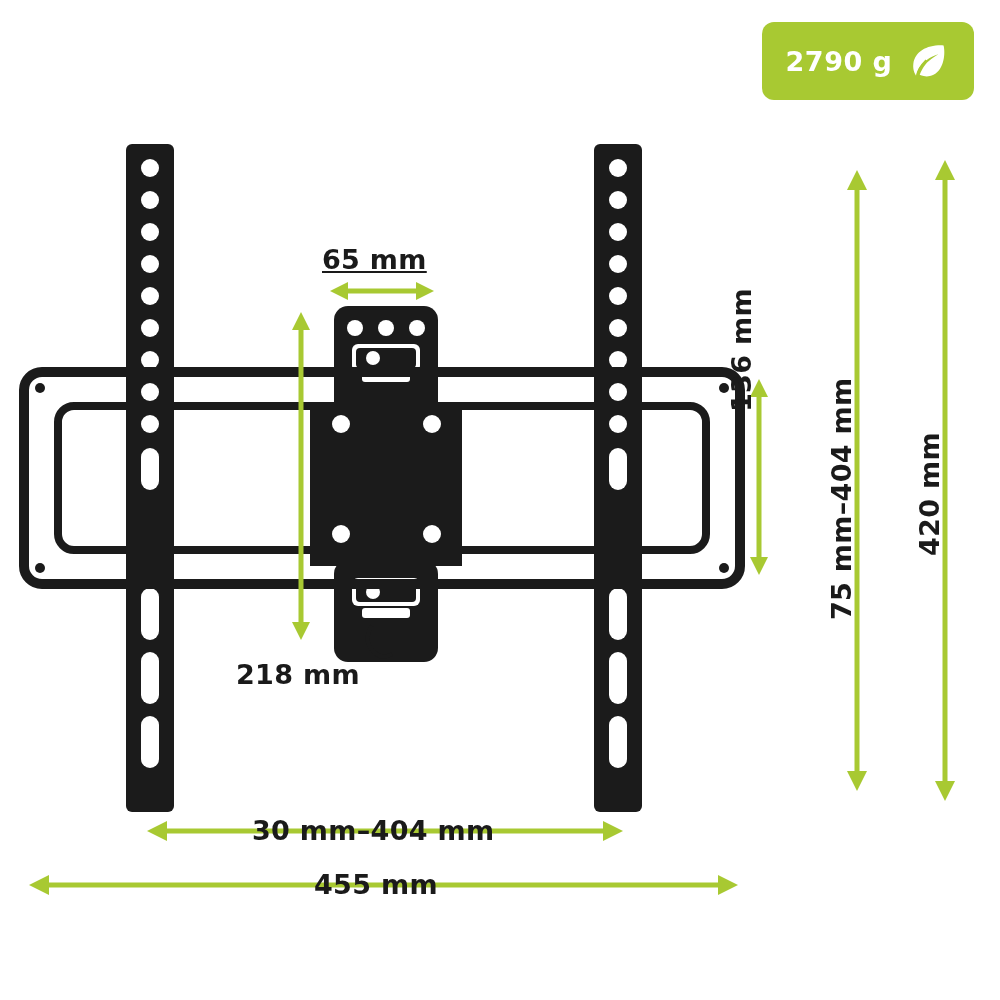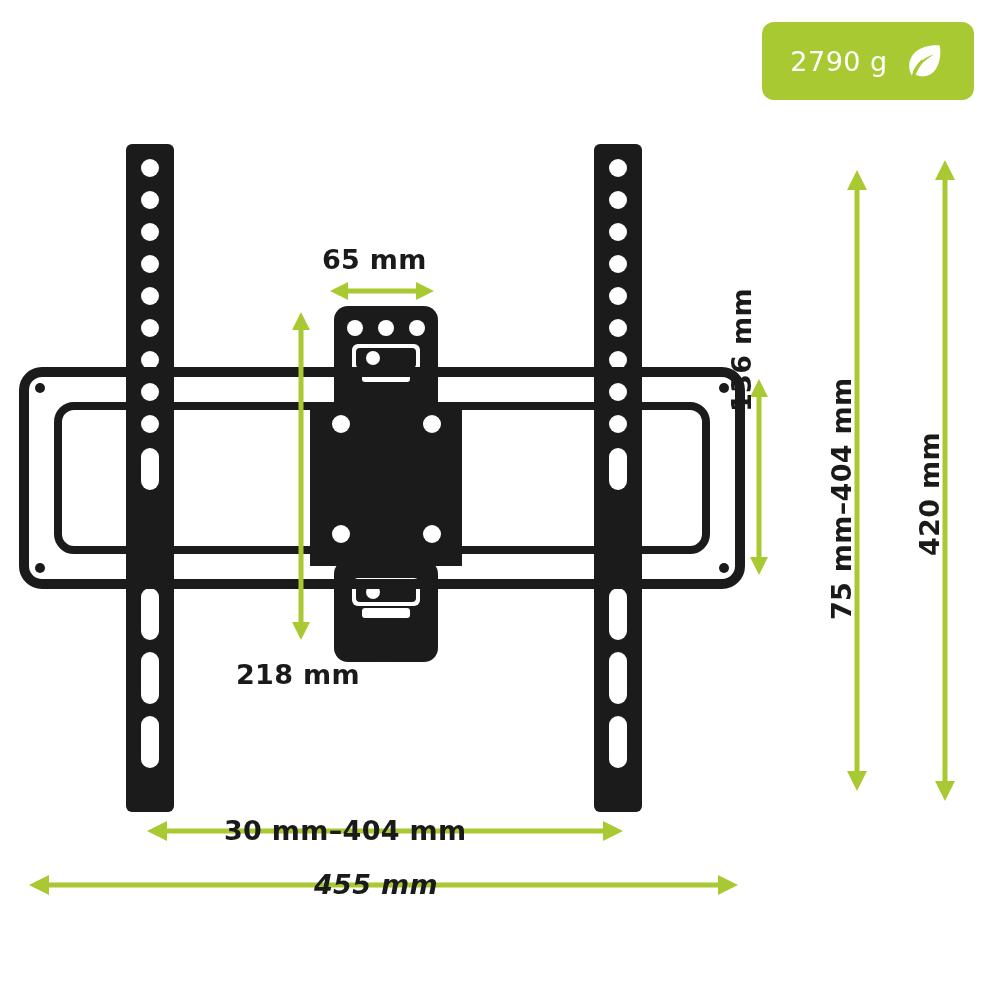--- a/index.html
+++ b/index.html
@@ -29,21 +29,21 @@
     background: #a8c932;
     border-radius: 12px;
     display: flex;
     align-items: center;
     justify-content: center;
     gap: 14px;
   }
   #weight-badge .wtext {
     color: #ffffff;
     font-size: 27px;
-    font-weight: normal;
+    font-weight: bold;
     letter-spacing: 0.5px;
   }
   #weight-badge .leaf {
     width: 44px;
     height: 44px;
     display: block;
   }
 
   
   .dim-label {
@@ -197,27 +197,27 @@
   </svg>
 
   <div class="abs" id="weight-badge">
     <span class="wtext">2790 g</span>
     <svg class="leaf" viewBox="0 0 48 48">
       <path d="M41 7C24 6 10 13 8 27c-1 8 3 13 3 13s1-9 9-15c7-6 15-8 15-8s-9 5-14 11c-4 5-6 11-6 11s7 4 15 0c12-6 13-24 11-32z" fill="#ffffff"></path>
       <path d="M12 41c1-7 5-13 10-18" stroke="#a8c932" stroke-width="2" fill="none"></path>
     </svg>
   </div>
 
-  <div class="abs dim-label" style="left:322px; top:244px;">65 mm</div>
+  <div class="abs dim-label" style="left:322px; top:244px;text-decoration:underline;">65 mm</div>
 
   <div class="abs dim-label vert-label" style="left:726px; top:412px; transform: rotate(-90deg); transform-origin: left top;">136 mm</div>
 
   <div class="abs dim-label" style="left:236px; top:659px;">218 mm</div>
 
   <div class="abs dim-label vert-label" style="left:826px; top:620px; transform: rotate(-90deg); transform-origin: left top;">75 mm–404 mm</div>
 
   <div class="abs dim-label vert-label" style="left:914px; top:556px; transform: rotate(-90deg); transform-origin: left top;">420 mm</div>
 
-  <div class="abs dim-label" style="left:224px; top:815px;">30 mm–404 mm</div>
-
-  <div class="abs dim-label" style="left:314px; top:869px;font-style:italic;">455 mm</div>
+  <div class="abs dim-label" style="left:252px; top:815px;">30 mm–404 mm</div>
+
+  <div class="abs dim-label" style="left:314px; top:869px;">455 mm</div>
 
 </div>
 
 </body></html>

